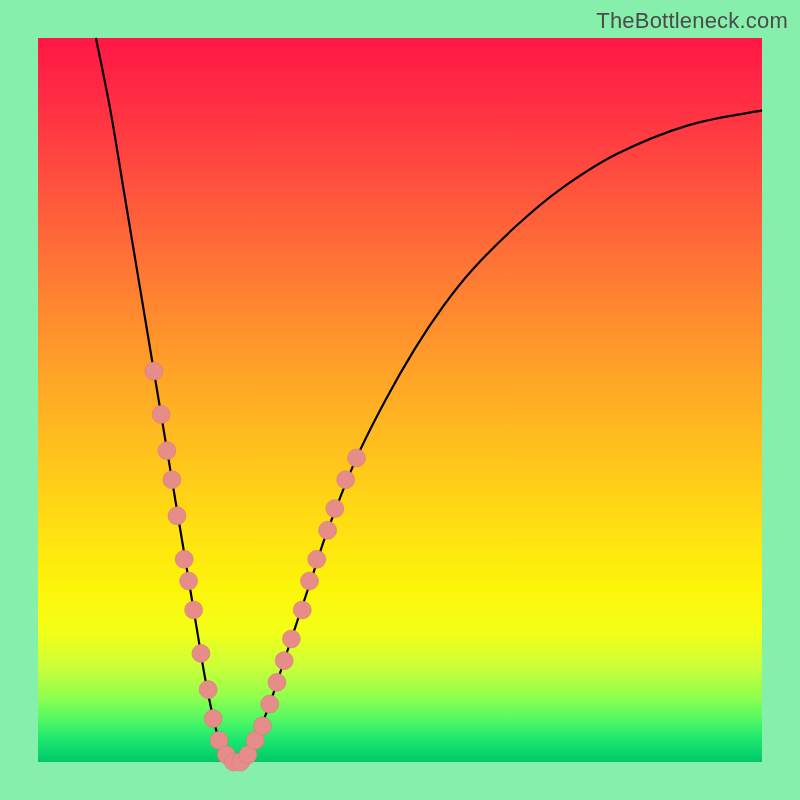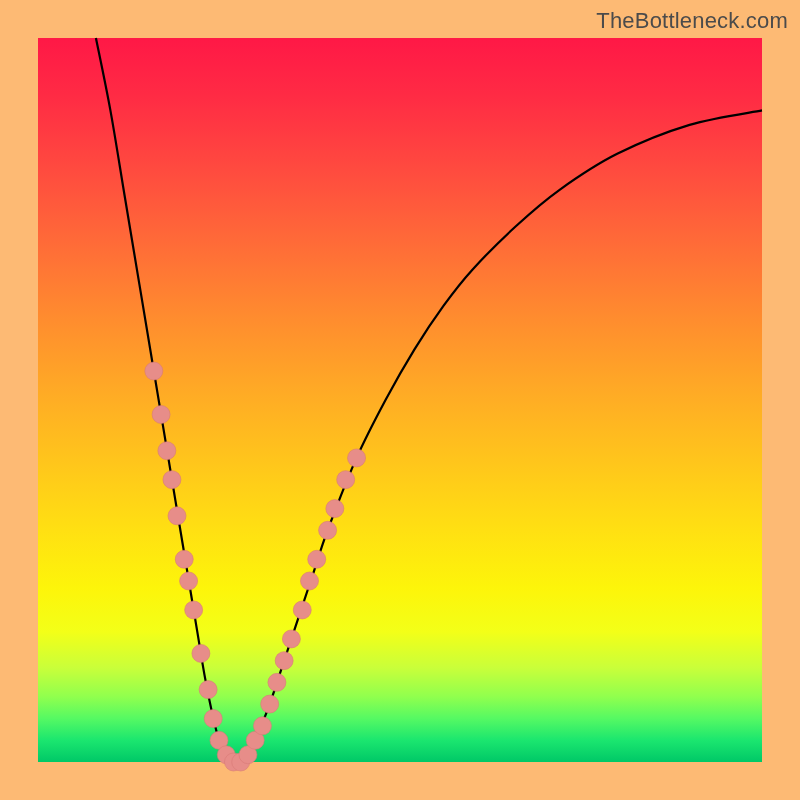--- a/index.html
+++ b/index.html
@@ -10,21 +10,21 @@
     background: #000;
     overflow: hidden;
     font-family: Arial, Helvetica, sans-serif;
   }
   .frame {
     position: absolute;
     top: 0;
     left: 0;
     width: 800px;
     height: 800px;
-    background: #fdba74;
+    background: #86efac;
   }
   .plot-area {
     position: absolute;
     top: 38px;
     left: 38px;
     width: 724px;
     height: 724px;
     
     background: linear-gradient(to bottom,
       #ff1846 0%,

